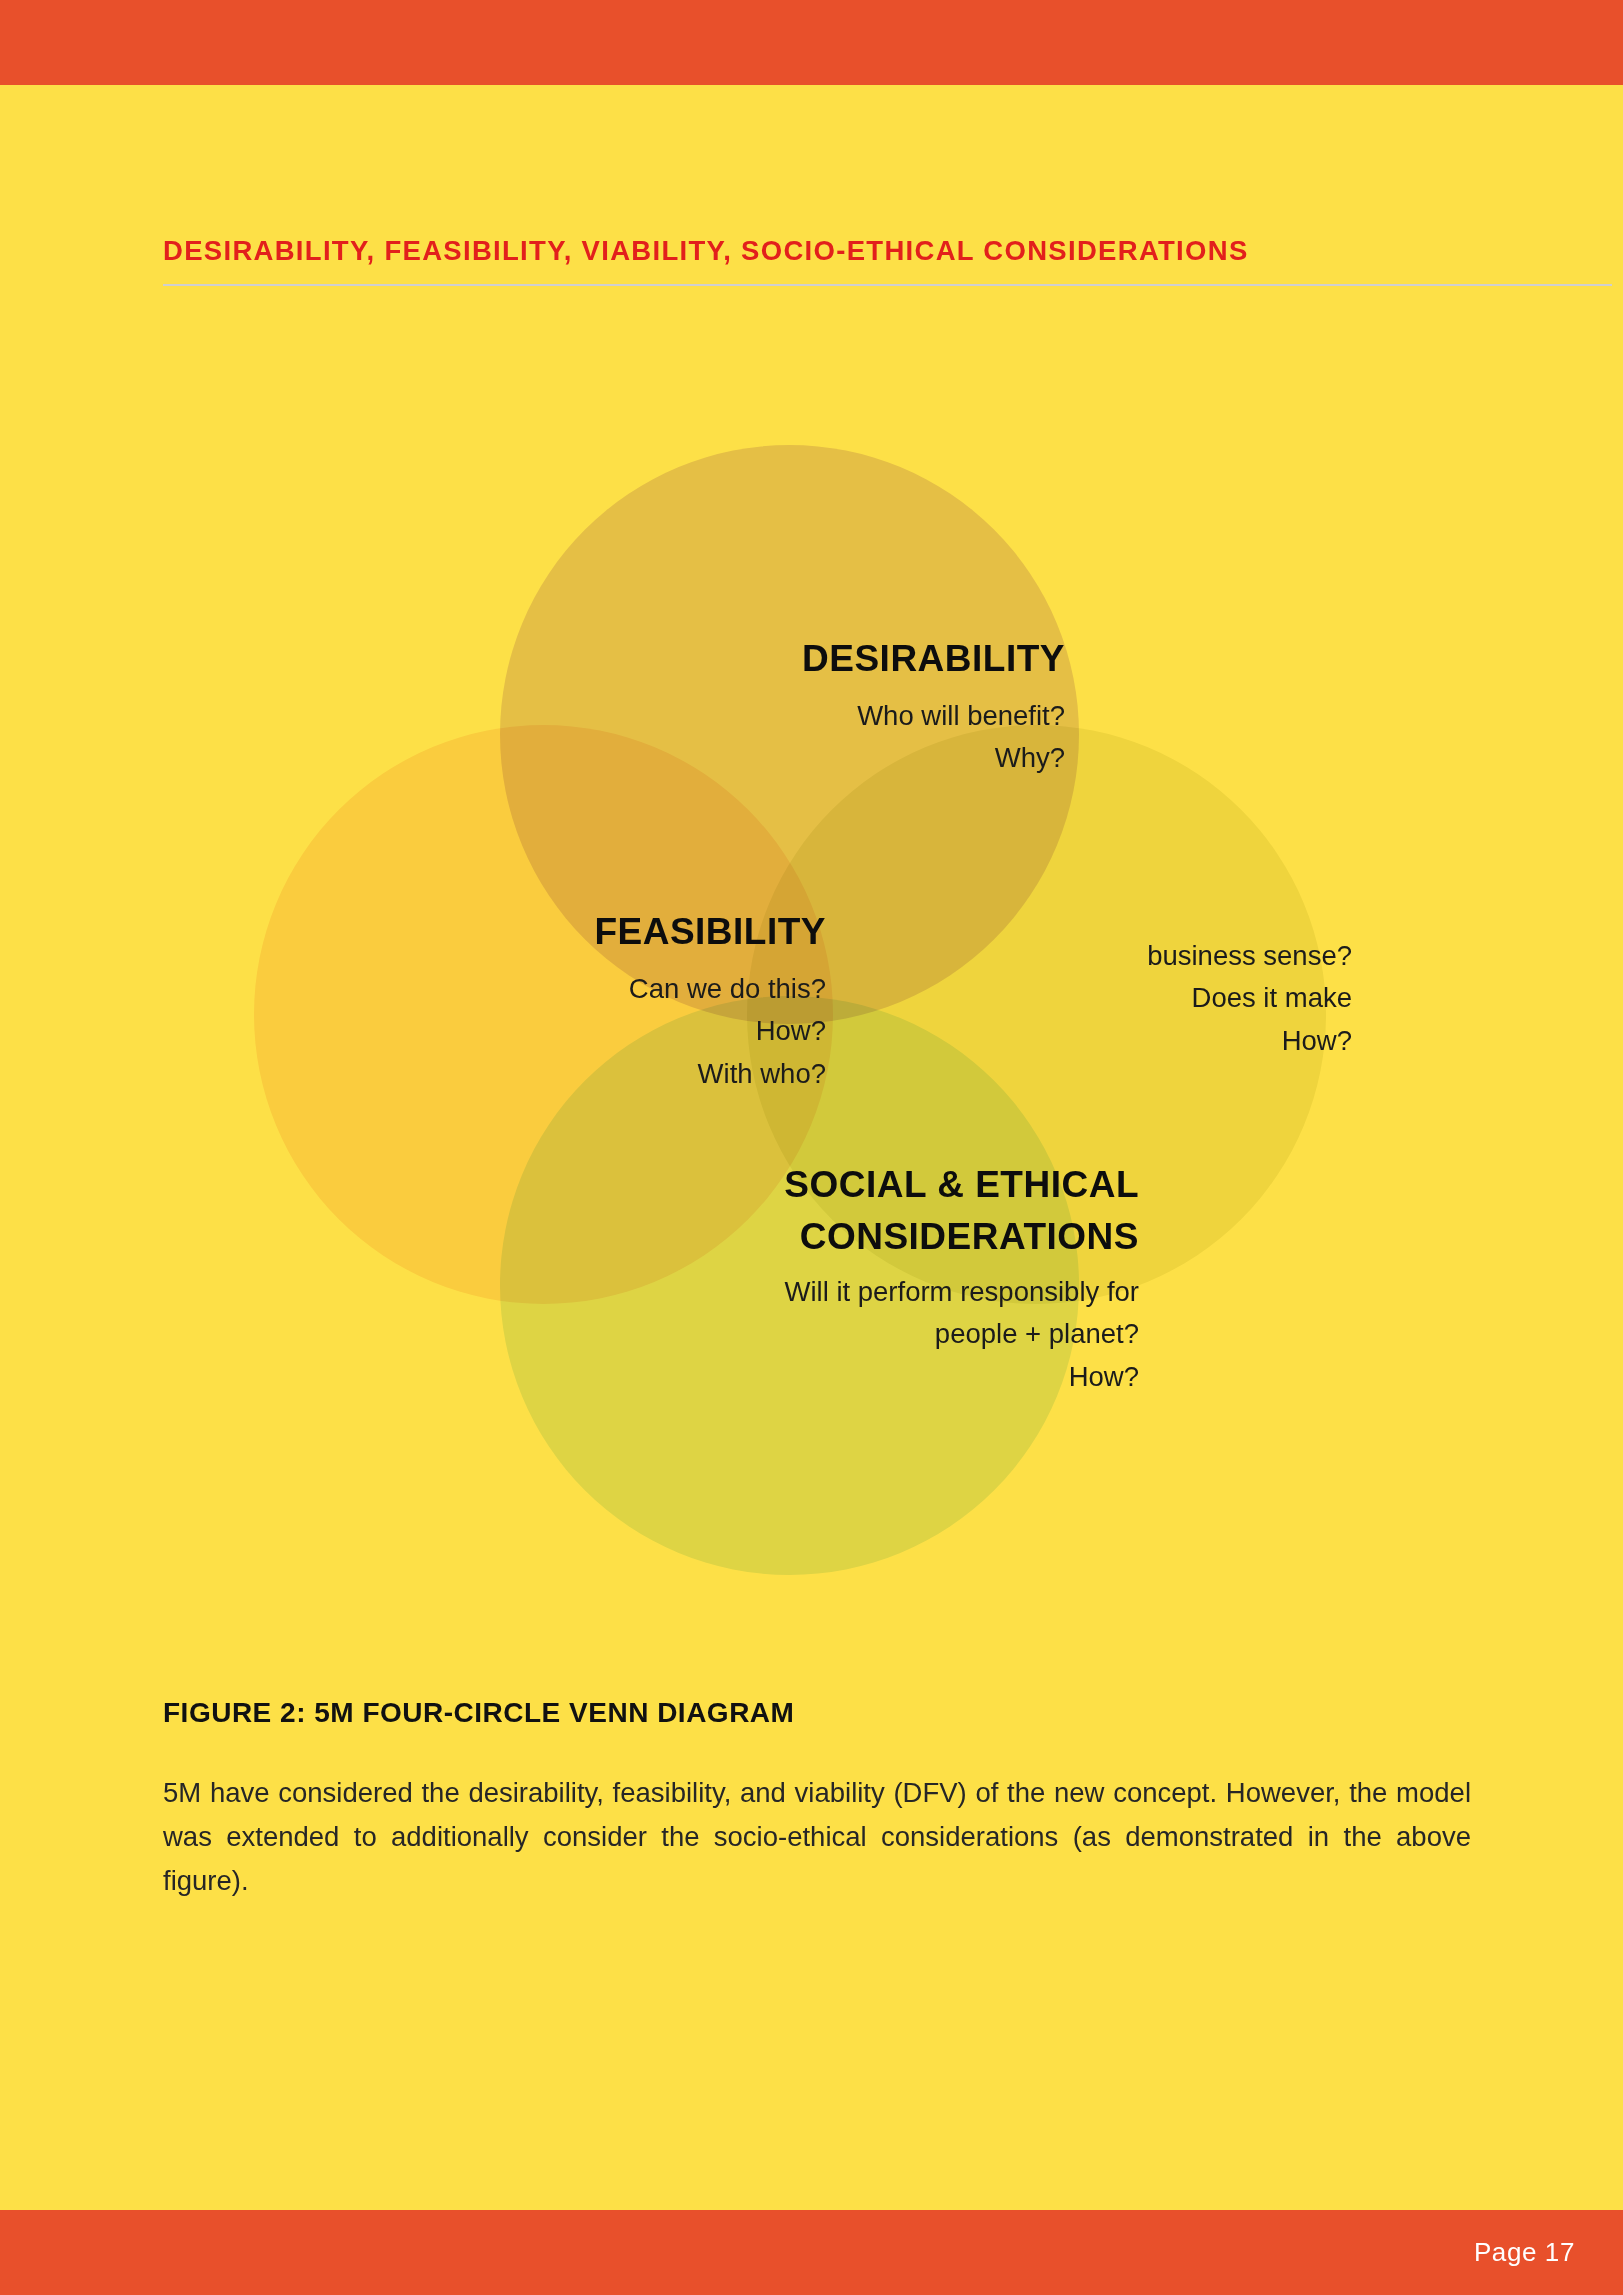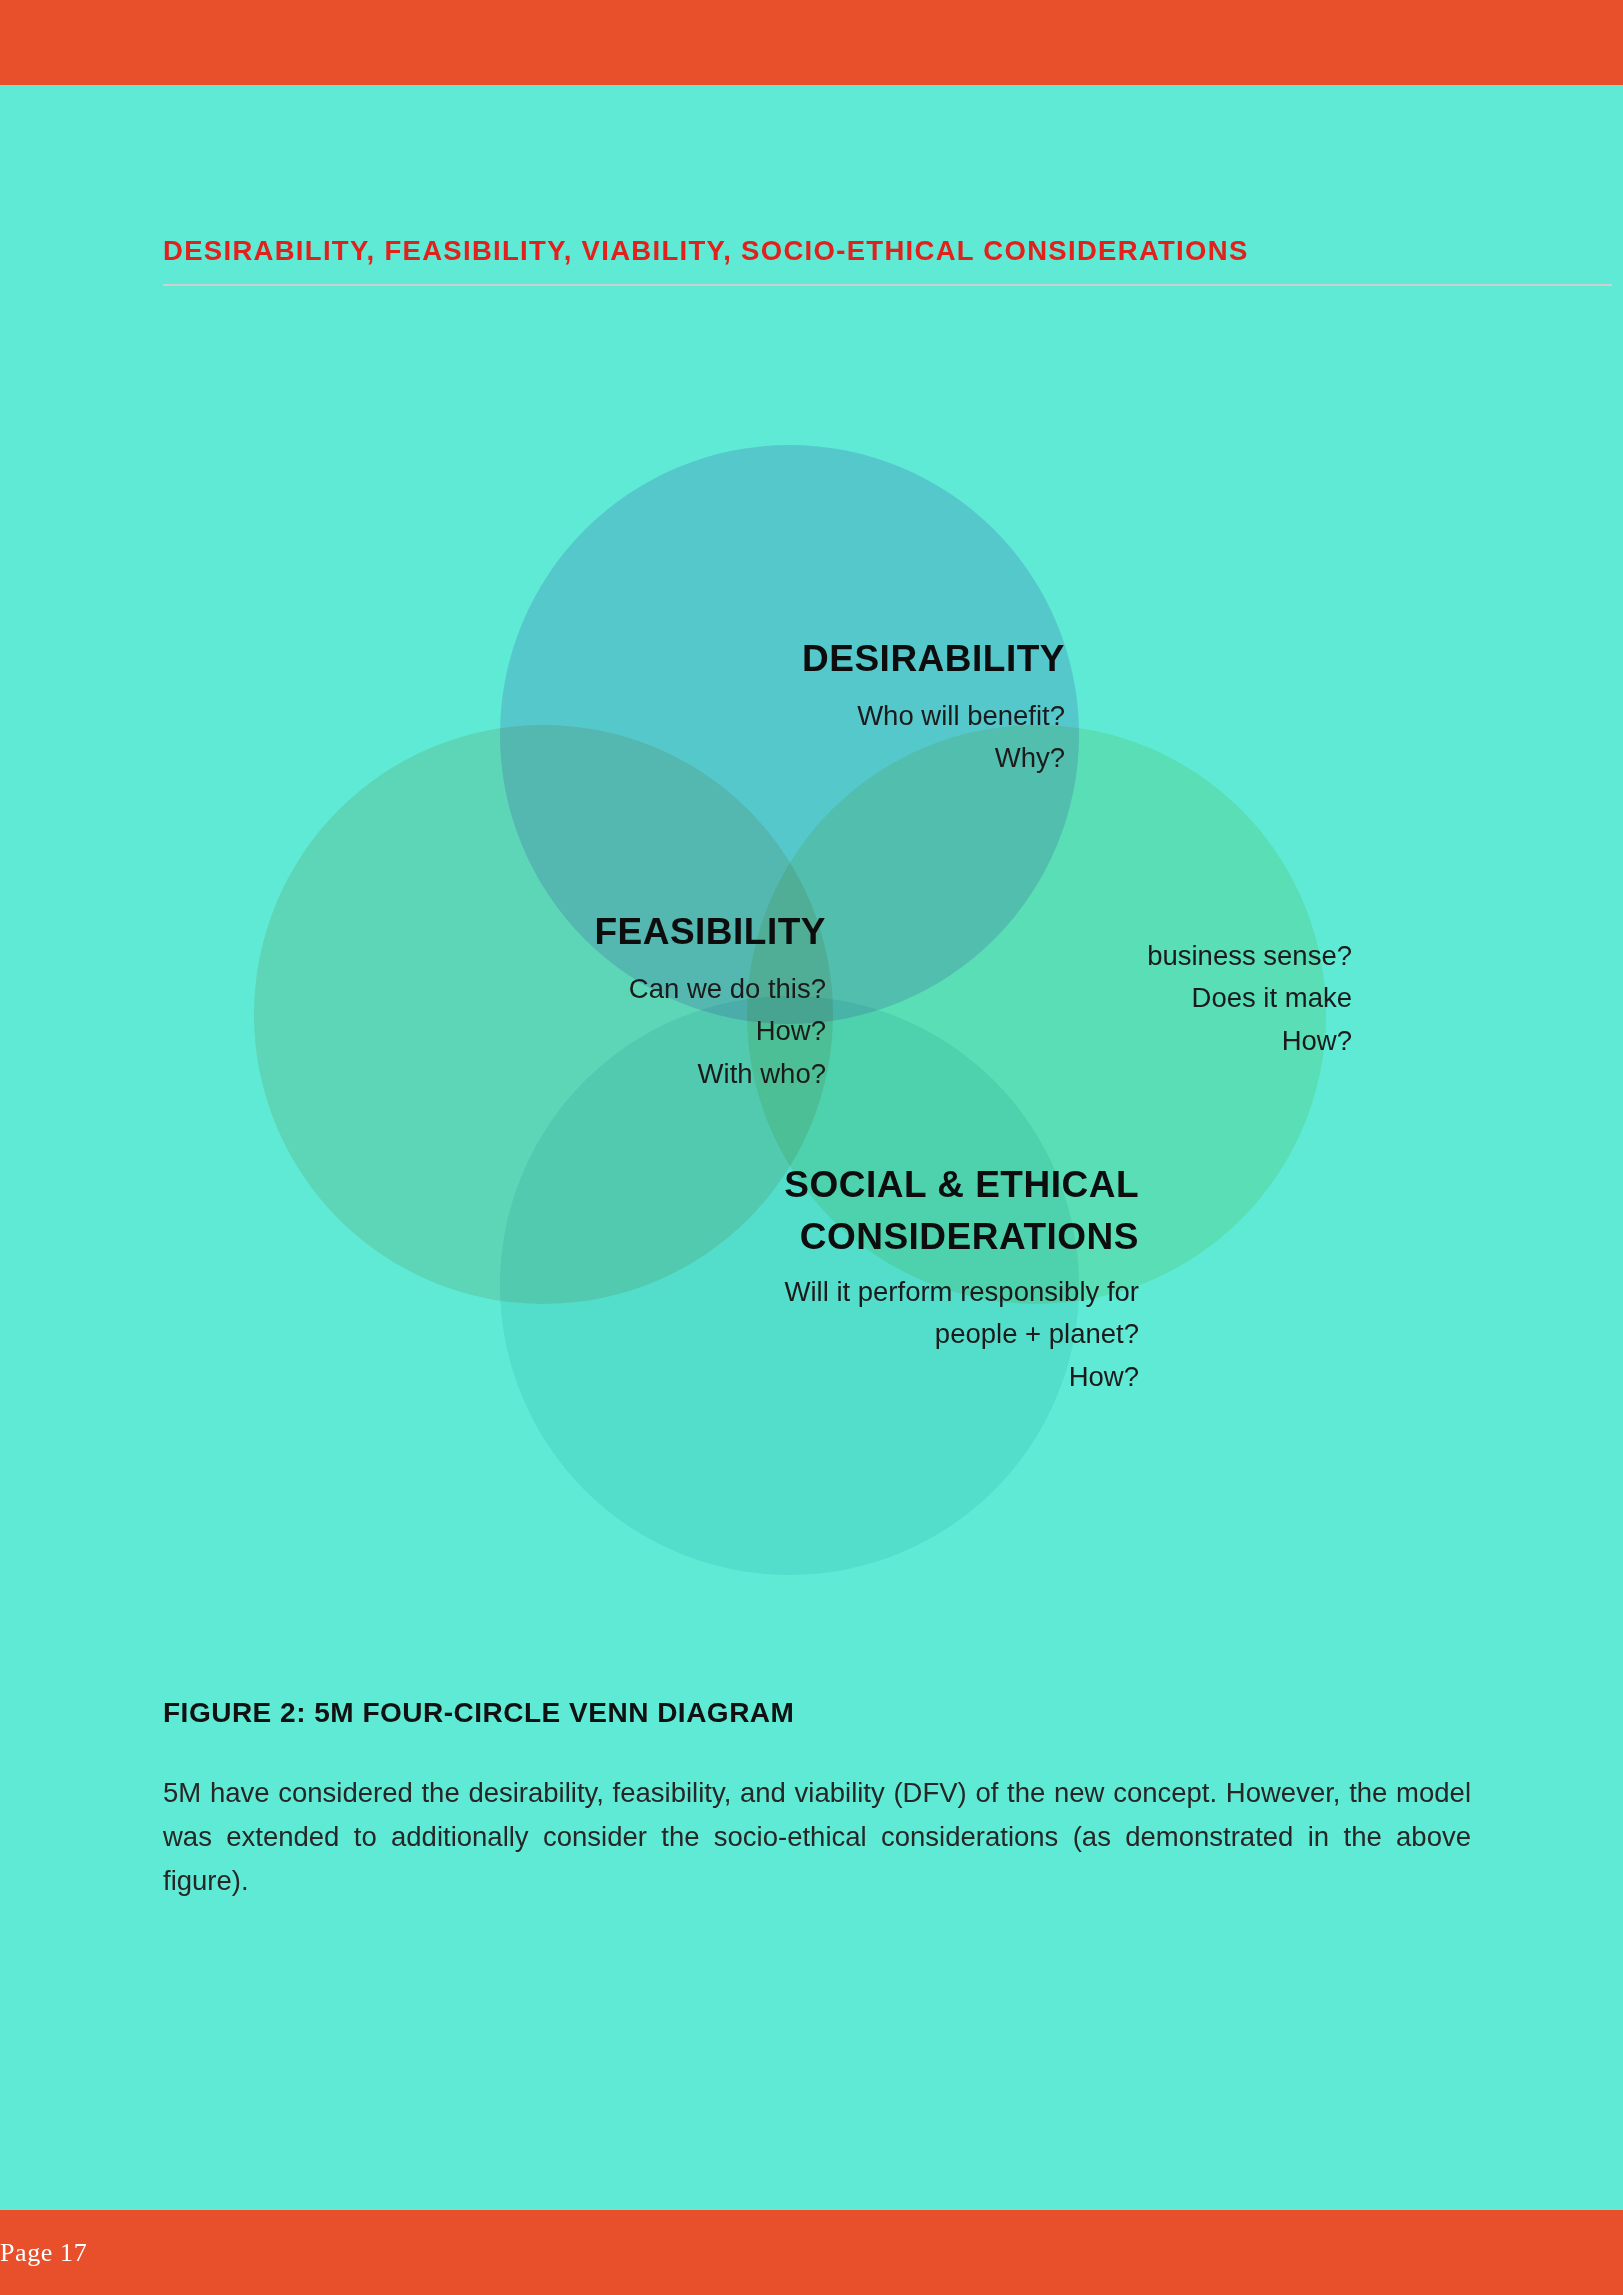--- a/index.html
+++ b/index.html
@@ -1,21 +1,21 @@
 <!DOCTYPE html>
 <html style="font-size:14.7px"><head>
 <meta charset="utf-8">
 <style>
   html, body { margin: 0; padding: 0; background: #ffffff; }
 
   .page {
     position: relative;
     width: 1624px;
     height: 2296px;
-    background: #5eead4;
+    background: #fde047;
     font-family: "Liberation Sans", sans-serif;
     overflow: hidden;
   }
 
   .top-bar {
     position: absolute;
     left: 0; top: 0;
     width: 1624px; height: 85px;
   }
 
@@ -96,23 +96,23 @@
     text-align: justify;
     color: #262626;
   }
 
   .bottom-bar {
     position: absolute;
     left: 0; top: 2210px;
     width: 1624px; height: 85px;
     display: flex;
     align-items: center;
+    justify-content: flex-end;
     padding-right: 49px;
     box-sizing: border-box;
-    font-family: Liberation Serif, serif;
   }
   .page-number {
     color: #ffffff;
     font-size: 26px;
     letter-spacing: 0.6px;
   }
 </style>
 </head>
 <body>
 

